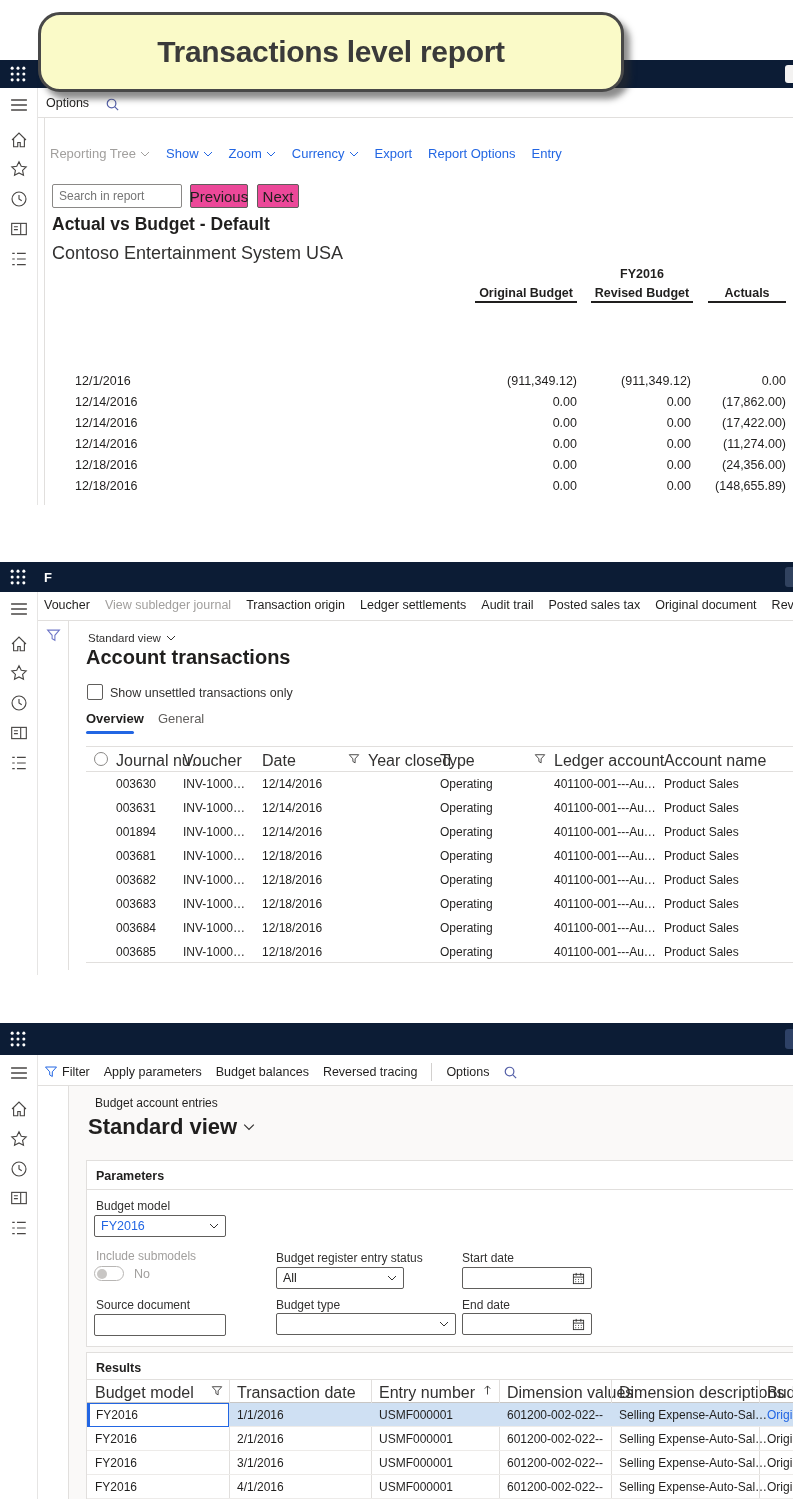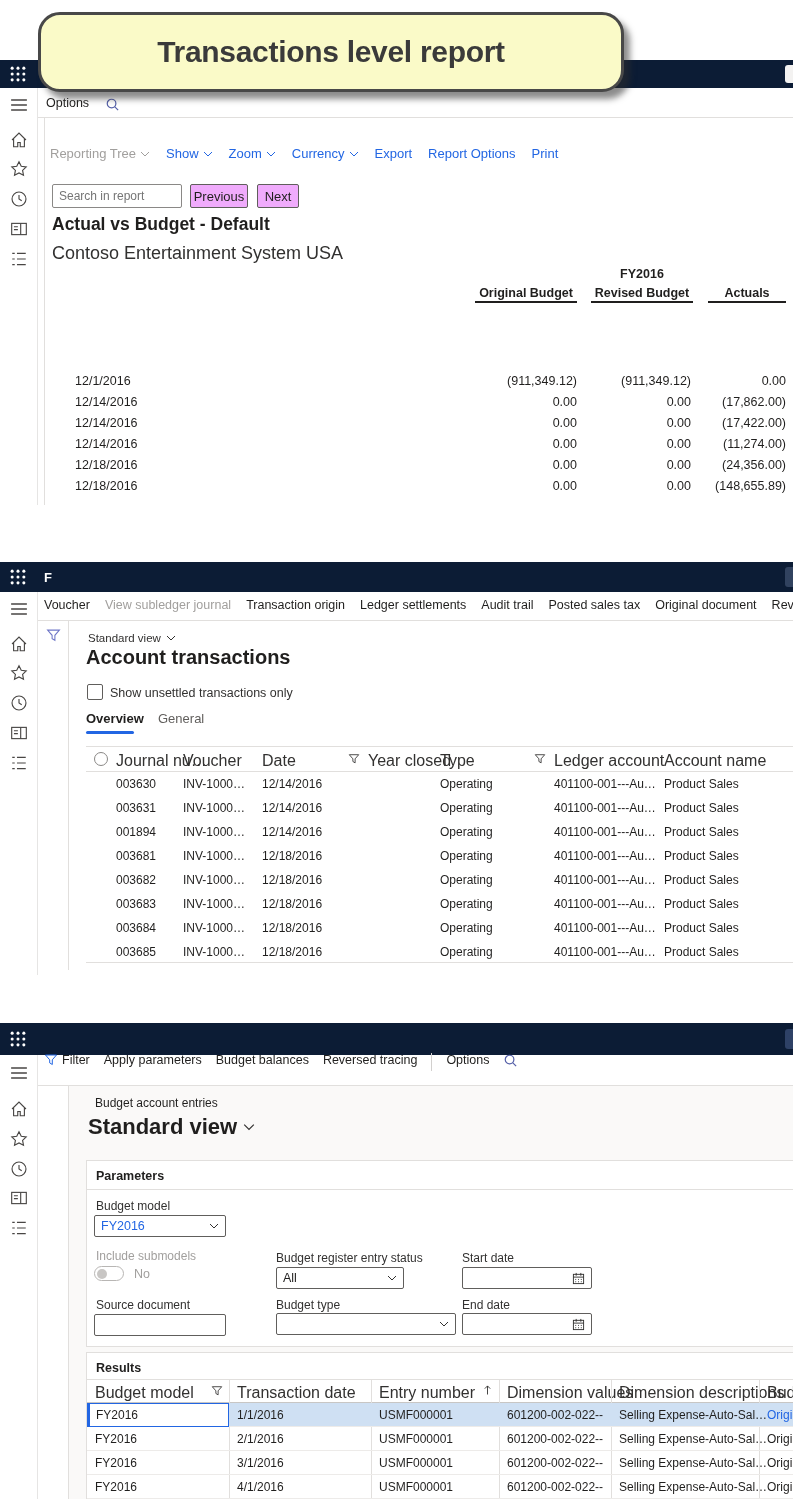--- a/index.html
+++ b/index.html
@@ -10,26 +10,26 @@
 section.sec{position:absolute;left:0;width:793px}
 .navy{position:absolute;left:0;width:793px;background:#0c1c35}
 .sliver{position:absolute;width:12px;border-radius:3px}
 .rail{position:absolute;left:0;width:38px;background:#fff;border-right:1px solid #e6e5e4}
 .ric{position:absolute;left:10px;width:18px;height:18px;color:#484644}
 .hline{position:absolute;height:1px;background:#e1dfdd}
 .vline{position:absolute;width:1px;background:#e1dfdd}
 .banner{position:absolute;background:#fafac8;border:3px solid #484848;border-radius:22px;
   box-shadow:6px 7px 6px rgba(45,45,45,.55);display:flex;align-items:center;justify-content:center;
   font-weight:bold;font-size:30px;color:#3a3a3a;letter-spacing:-.3px}
-.flexbar{position:absolute;display:flex;align-items:flex-start;gap:16px;white-space:nowrap}
+.flexbar{position:absolute;display:flex;align-items:center;gap:16px;white-space:nowrap}
 .lnk{color:#2266e3;font-size:13px;display:flex;align-items:center;gap:4px}
 .lnk.gray{color:#a19f9d}
 .act{color:#201f1e;font-size:12.5px}
 .act.gray{color:#a19f9d}
-.btn{position:absolute;border:1px solid #605e5c;background:#f0abfc;font-size:13px;color:#201f1e;
+.btn{position:absolute;border:1px solid #605e5c;background:#ec4899;font-size:15px;color:#201f1e;
   display:flex;align-items:center;justify-content:center;border-radius:2px}
 .tin{position:absolute;border:1px solid #8a8886;background:#fff;font-size:12px;color:#605e5c;border-radius:2px;padding:0 6px}
 .ctl{position:absolute;height:22px;border:1px solid #605e5c;background:#fff;border-radius:2px;
   display:flex;align-items:center;font-size:12.5px;color:#201f1e;padding:0 6px}
 .ctl .spacer{flex:1}
 .lbl{position:absolute;font-size:12px;color:#323130;white-space:nowrap}
 .lbl.dis{color:#a19f9d}
 .colhead{position:absolute;height:17px;border-bottom:2px solid #201f1e;font-weight:bold;
   font-size:12.5px;color:#201f1e;text-align:center;white-space:nowrap}
 .rrow{position:absolute;left:44px;right:0;height:21px;font-size:12.5px;color:#201f1e}
@@ -141,21 +141,21 @@
           </svg>
         </span>
     <span class="lnk">
           <span>Currency</span>
           <svg width="10" height="6" viewBox="0 0 10 6" fill="none">
             <path d="M1 1l4 4 4-4" stroke="currentColor"></path>
           </svg>
         </span>
     <span class="lnk">Export</span>
     <span class="lnk">Report Options</span>
-    <span class="lnk">Print</span>
+    <span class="lnk">Entry</span>
   </div>
 
   <input class="tin" style="left: 52px; top: 184px; width: 130px; height: 24px;" placeholder="Search in report">
   <button class="btn" style="left:190px;top:184px;width:58px;height:24px">Previous</button>
   <button class="btn" style="left:257px;top:184px;width:42px;height:24px">Next</button>
 
   <div class="ab" style="left:52px;top:214px;font-size:17.5px;font-weight:bold;color:#201f1e">Actual vs Budget - Default</div>
   <div class="ab" style="left:52px;top:243px;font-size:18px">Contoso Entertainment System USA</div>
 
   <div class="ab" style="left:591px;top:267px;width:102px;text-align:center;font-weight:bold;font-size:12.5px;color:#201f1e">FY2016</div>
@@ -432,21 +432,21 @@
             <path d="M3.5 6h3.5M3.5 8.5h3.5M9.5 3v10" stroke="currentColor"></path>
           </svg>
         </span>
     <span class="ric" style="top:164px">
           <svg width="18" height="18" viewBox="0 0 16 16" fill="none">
             <path d="M2 3h2.2M6.2 3H14M2 8h2.2M6.2 8H14M2 13h2.2M6.2 13H14" stroke="currentColor"></path>
           </svg>
         </span>
   </div>
 
-  <div class="flexbar" style="left:44px;top:78px;gap:14px">
+  <div class="flexbar" style="left:44px;top:88px;gap:14px">
     <span class="act" style="display:flex;align-items:center;gap:4px">
           <span style="color:#2266e3">
             <svg width="14" height="14" viewBox="0 0 14 14" fill="none">
               <path d="M1.5 2h11L8.3 6.8v4.7L5.7 9.9V6.8z" stroke="currentColor"></path>
             </svg>
           </span>
           <span>Filter</span>
         </span>
     <span class="act">Apply parameters</span>
     <span class="act">Budget balances</span>

